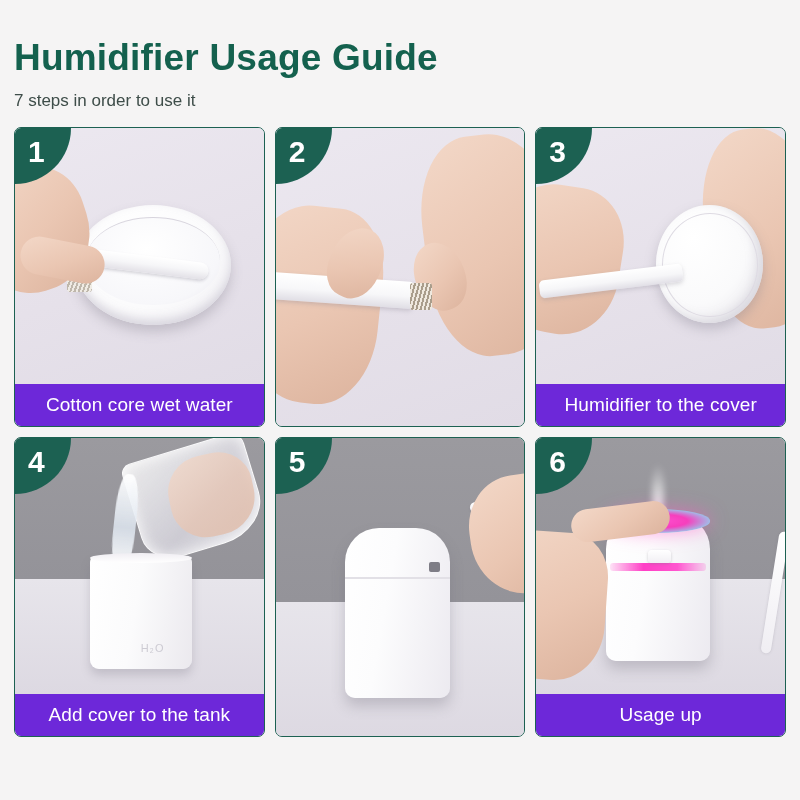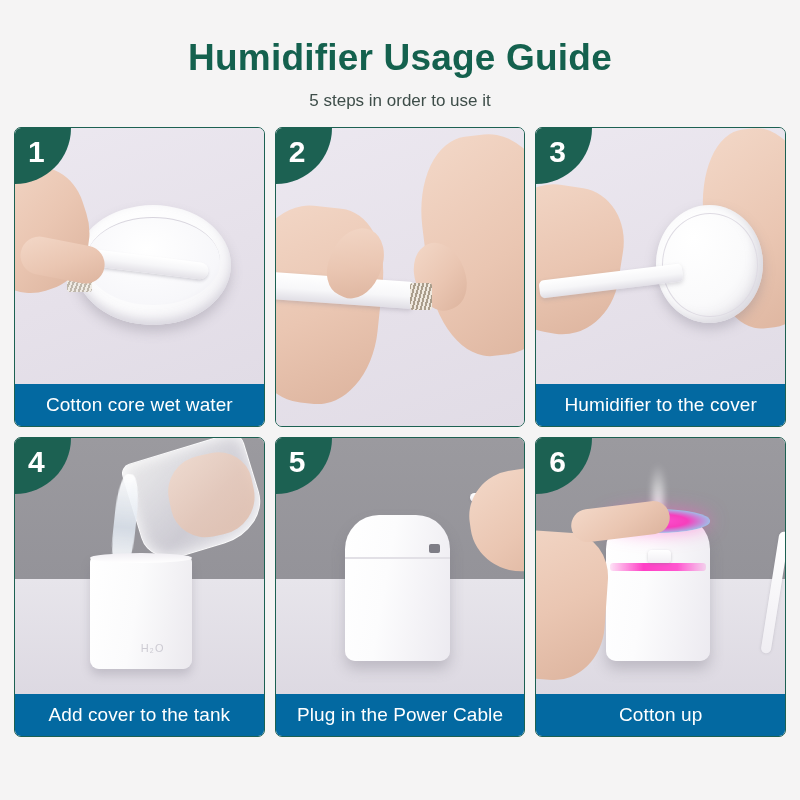--- a/index.html
+++ b/index.html
@@ -16,21 +16,20 @@
   .page {
     width: 800px;
     height: 800px;
     position: relative;
     box-sizing: border-box;
     padding: 0 14px;
   }
 
   
   .header {
-    text-align: center;
     padding-top: 38px;
   }
   .title {
     font-size: 37px;
     font-weight: bold;
     color: #14614e;
     letter-spacing: 0.2px;
     line-height: 1.1;
     margin: 0;
   }
@@ -78,21 +77,21 @@
     z-index: 9;
     display: block;
   }
   .badge span {
     position: absolute;
     left: 13px;
     top: 9px;
   }
   .caption {
     height: 42px;
-    background: #0369a1;
+    background: #6d28d9;
     color: #ffffff;
     font-size: 19px;
     display: flex;
     align-items: center;
     justify-content: center;
     text-align: center;
     flex: 0 0 42px;
     padding: 0 4px;
     box-sizing: border-box;
     letter-spacing: 0.1px;
@@ -315,21 +314,21 @@
     box-shadow:0 0 3px rgba(120,116,130,.3);
   }
 </style>
 </head>
 <body>
 
 <div class="page">
 
   <div class="header">
     <h1 class="title">Humidifier Usage Guide</h1>
-    <p class="subtitle">5 steps in order to use it</p>
+    <p class="subtitle">7 steps in order to use it</p>
   </div>
 
   <div class="grid">
 
     <div class="card">
       <div class="photo">
         <div class="bg-lav"></div>
         <div class="c1-dish">
           <div class="c1-dish-in"></div>
         </div>
@@ -400,37 +399,36 @@
         <div class="hum-body">
           <div class="hum-seam"></div>
           <div class="hum-port"></div>
         </div>
         <div class="c5-cable"></div>
         <div class="c5-hand skin"></div>
         <div class="badge">
           <span>5</span>
         </div>
       </div>
-      <div class="caption">Plug in the Power Cable</div>
     </div>
 
     <div class="card">
       <div class="photo">
         <div class="bg-gray-wall"></div>
         <div class="bg-gray-table"></div>
         <div class="hum-body">
           <div class="c6-mist"></div>
           <div class="c6-glow-top"></div>
           <div class="c6-strip"></div>
           <div class="c6-button"></div>
         </div>
         <div class="c6-cord"></div>
         <div class="c6-hand skin"></div>
         <div class="c6-finger skin"></div>
         <div class="badge">
           <span>6</span>
         </div>
       </div>
-      <div class="caption">Cotton up</div>
+      <div class="caption">Usage up</div>
     </div>
 
   </div>
 </div>
 
 </body></html>

